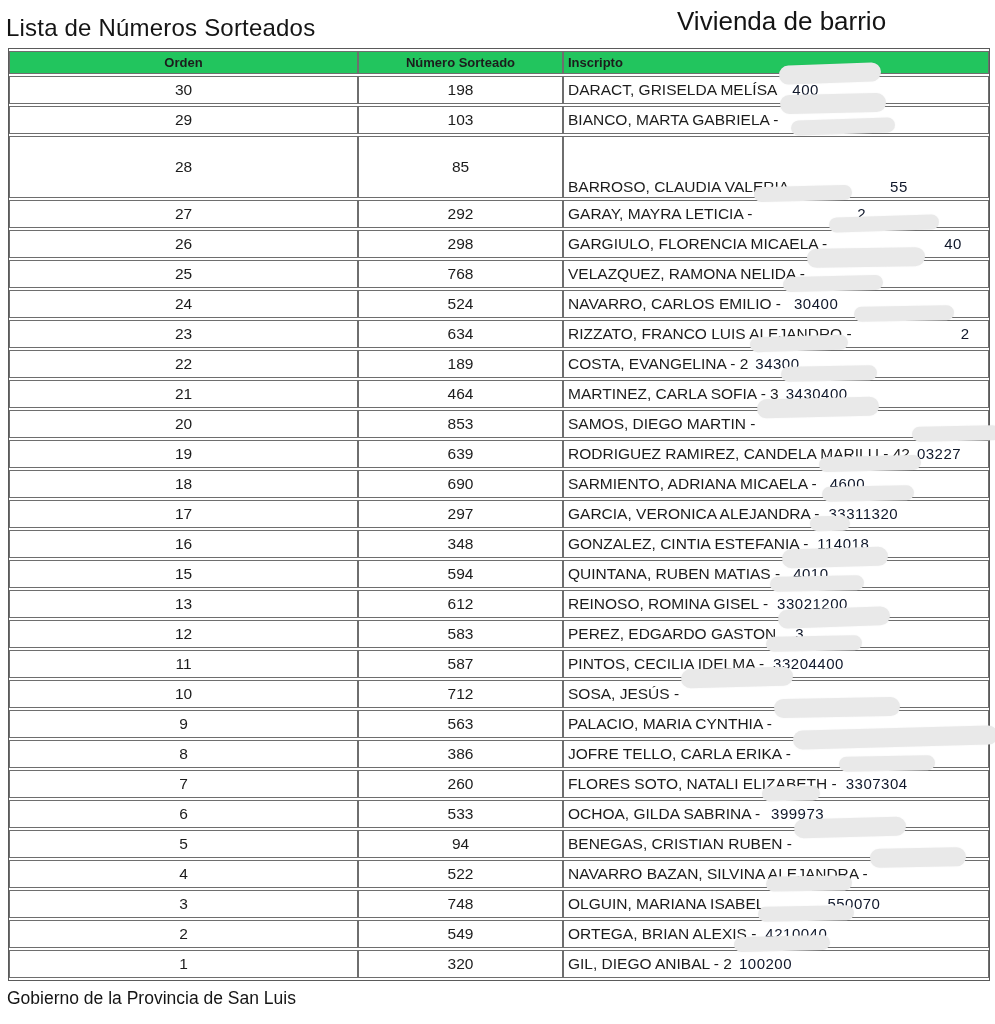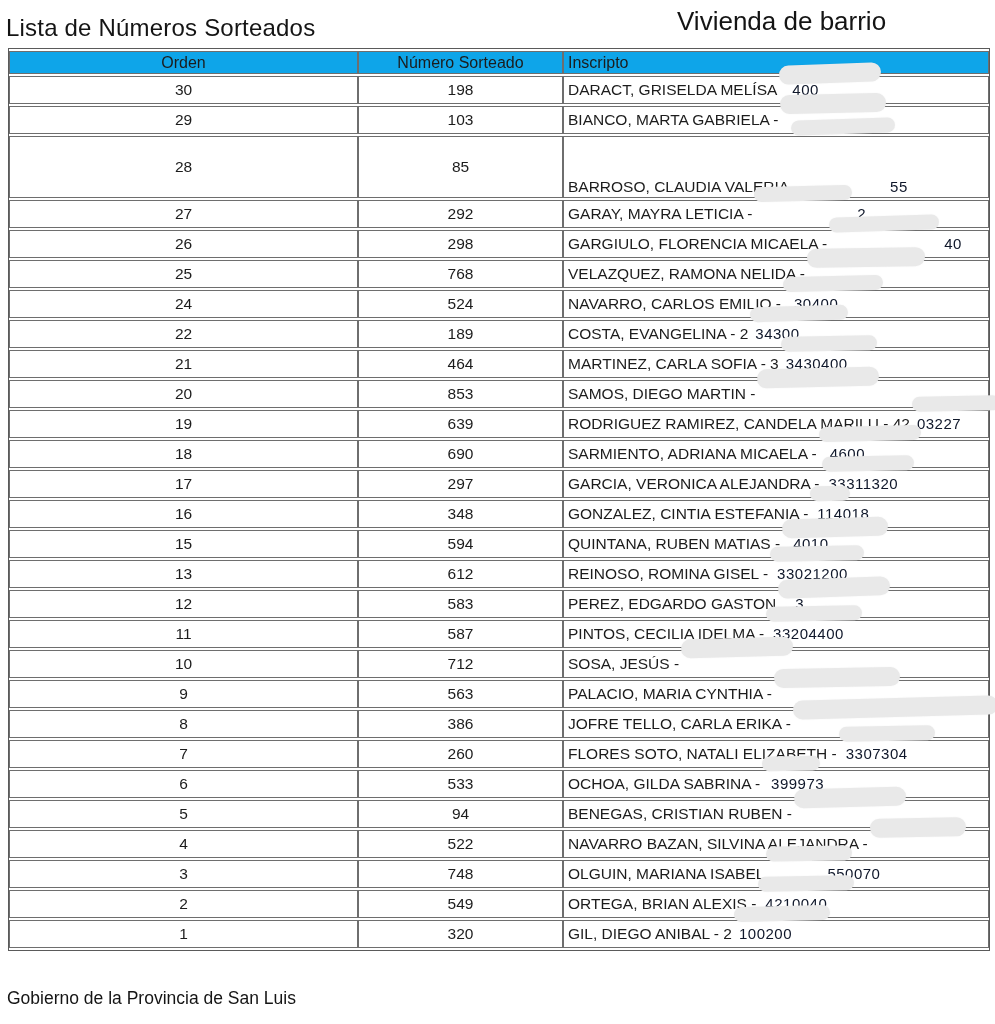--- a/index.html
+++ b/index.html
@@ -23,21 +23,21 @@
     table-layout:fixed;
   }
   col.c1{width:349px;} col.c2{width:205px;} col.c3{width:426px;}
   th,td{
     border:1px solid #6e6e6e;
     font-size:15.5px;line-height:20px;
     padding:0 4px;height:26px;
     overflow:visible;white-space:nowrap;
   }
   th{
-    background:#0ea5e9;font-weight:400;height:21px;font-size:16px;
+    background:#22c55e;font-weight:700;height:21px;font-size:13px;
   }
   th.h-orden,th.h-num{text-align:center;}
   th.h-insc{text-align:left;}
   td.c-orden,td.c-num{text-align:center;}
   td.c-insc{text-align:left;position:relative;}
   .red-wrap{
     position:relative;display:inline-block;height:14px;
     vertical-align:baseline;margin-left:5px;
   }
   .partial{
@@ -125,20 +125,27 @@
   </tr>
 
   <tr>
     <td class="c-orden">24</td>
     <td class="c-num">524</td>
     <td class="c-insc">
       <span class="iname">NAVARRO, CARLOS EMILIO -</span><span class="red-wrap"><span class="partial" style="padding-left: 8px;">30400</span><span class="blob peek" style="width: 100px; transform: rotate(-1.5deg);"></span></span>
     </td>
   </tr>
 
+  <tr>
+    <td class="c-orden">23</td>
+    <td class="c-num">634</td>
+    <td class="c-insc">
+      <span class="iname">RIZZATO, FRANCO LUIS ALEJANDRO -</span><span class="red-wrap"><span class="partial" style="padding-left: 104px;">2</span><span class="blob peek" style="width: 100px; transform: rotate(-1deg);"></span></span>
+    </td>
+  </tr>
 
   <tr>
     <td class="c-orden">22</td>
     <td class="c-num">189</td>
     <td class="c-insc">
       <span class="iname">COSTA, EVANGELINA - 2</span><span class="red-wrap"><span class="partial" style="padding-left: 2px;">34300</span><span class="blob peek" style="width: 98px; transform: rotate(-1.6deg);"></span></span>
     </td>
   </tr>
 
   <tr>

